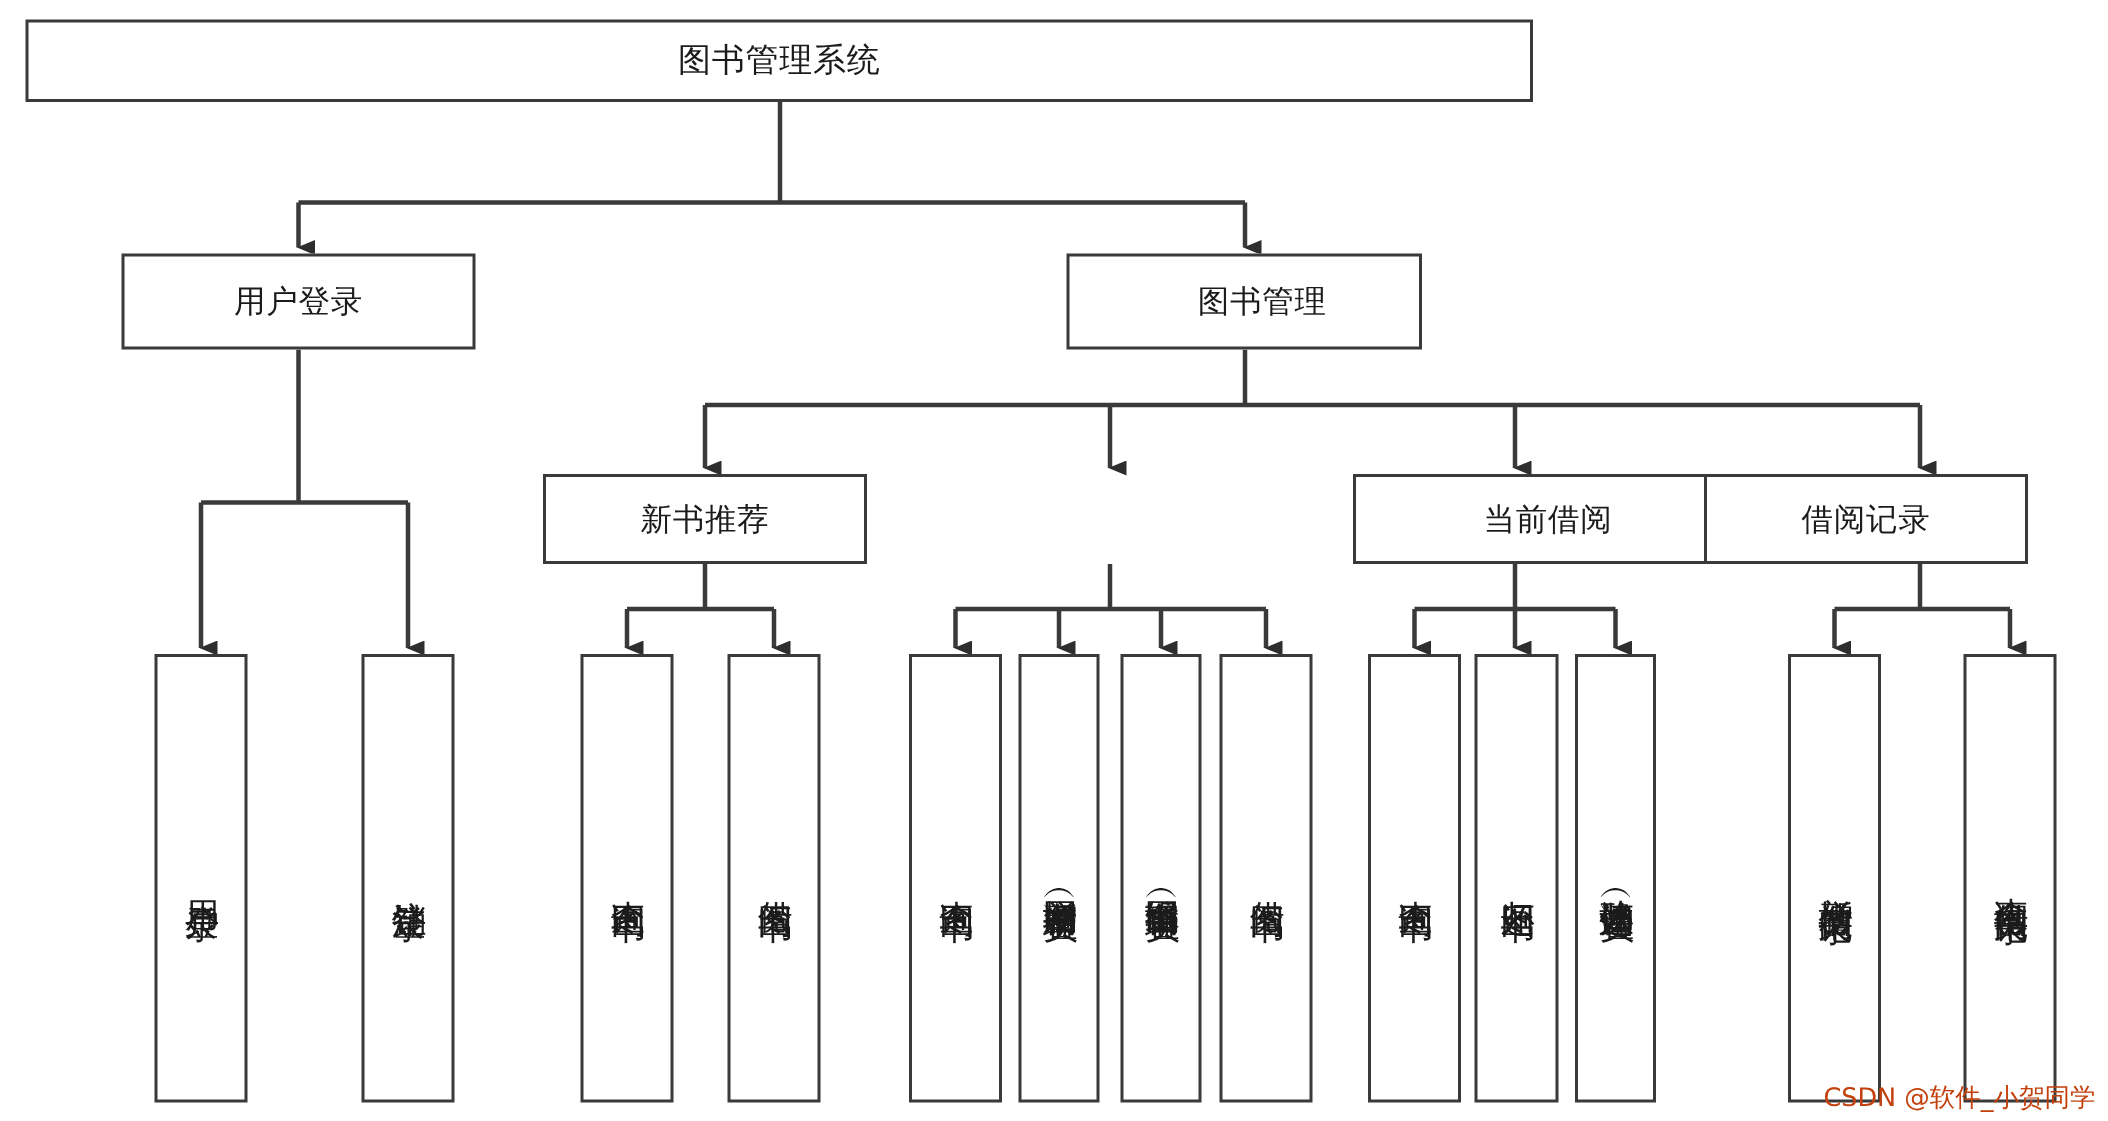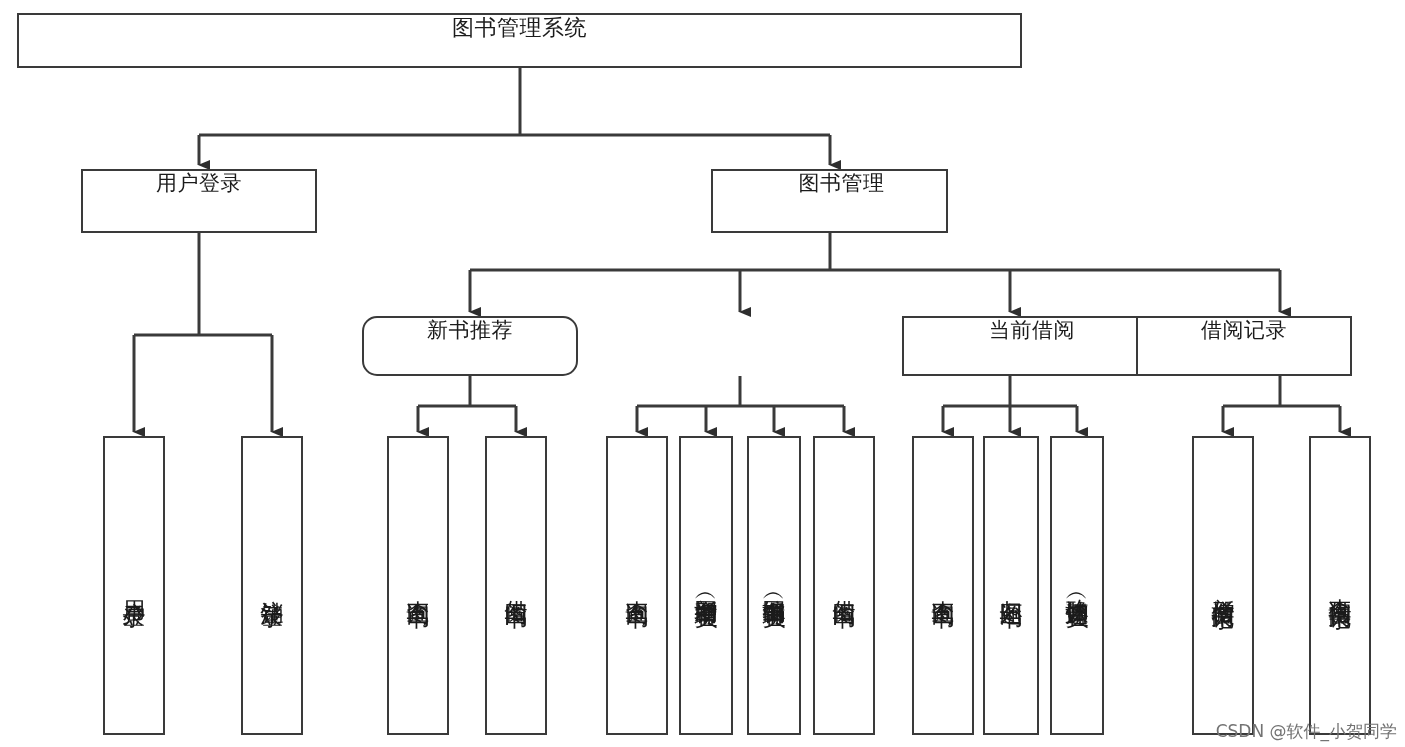--- a/index.html
+++ b/index.html
@@ -22,21 +22,21 @@
     width:1405px; height:747px;
     pointer-events:none;
   }
   
   .node{
     position:absolute;
     box-sizing:border-box;
     background:#ffffff;
     border:2px solid #3a3a3a;
     display:flex;
-    align-items:flex-start;
+    align-items:center;
     justify-content:center;
     z-index:2;
   }
   .node .label{
     display:block;
     text-align:center;
     color:#1b1b1b;
     line-height:1.16;
     letter-spacing:0.5px;
     white-space:nowrap;
@@ -63,21 +63,21 @@
   .node.vert.tall .label{
     max-height:288px;
     letter-spacing:1px;
   }
   
   #watermark{
     position:absolute;
     right:8px;
     bottom:4px;
     font-size:17px;
-    color:#737373;
+    color:#c2410c;
     z-index:5;
     white-space:nowrap;
     font-family:"DejaVu Sans","Liberation Sans",sans-serif;
   }
 </style>
 </head>
 <body>
 
 <div id="canvas">
 
@@ -137,21 +137,21 @@
     <span class="label">图书管理系统</span>
   </div>
 
   <div class="node horiz" style="left:81px; top:169px; width:236px; height:64px;">
     <span class="label">用户登录</span>
   </div>
   <div class="node horiz" style="left:711px; top:169px; width:237px; height:64px;padding-left:24px;">
     <span class="label">图书管理</span>
   </div>
 
-  <div class="node horiz" style="left:362px; top:316px; width:216px; height:60px;border-radius:15px;">
+  <div class="node horiz" style="left:362px; top:316px; width:216px; height:60px;">
     <span class="label">新书推荐</span>
   </div>
   <div class="node horiz" style="left:902px; top:316px; width:260px; height:60px;">
     <span class="label">当前借阅</span>
   </div>
   <div class="node horiz" style="left:1136px; top:316px; width:216px; height:60px;">
     <span class="label">借阅记录</span>
   </div>
 
   <div class="node vert" style="left:103px; top:436px; width:62px; height:299px;">

